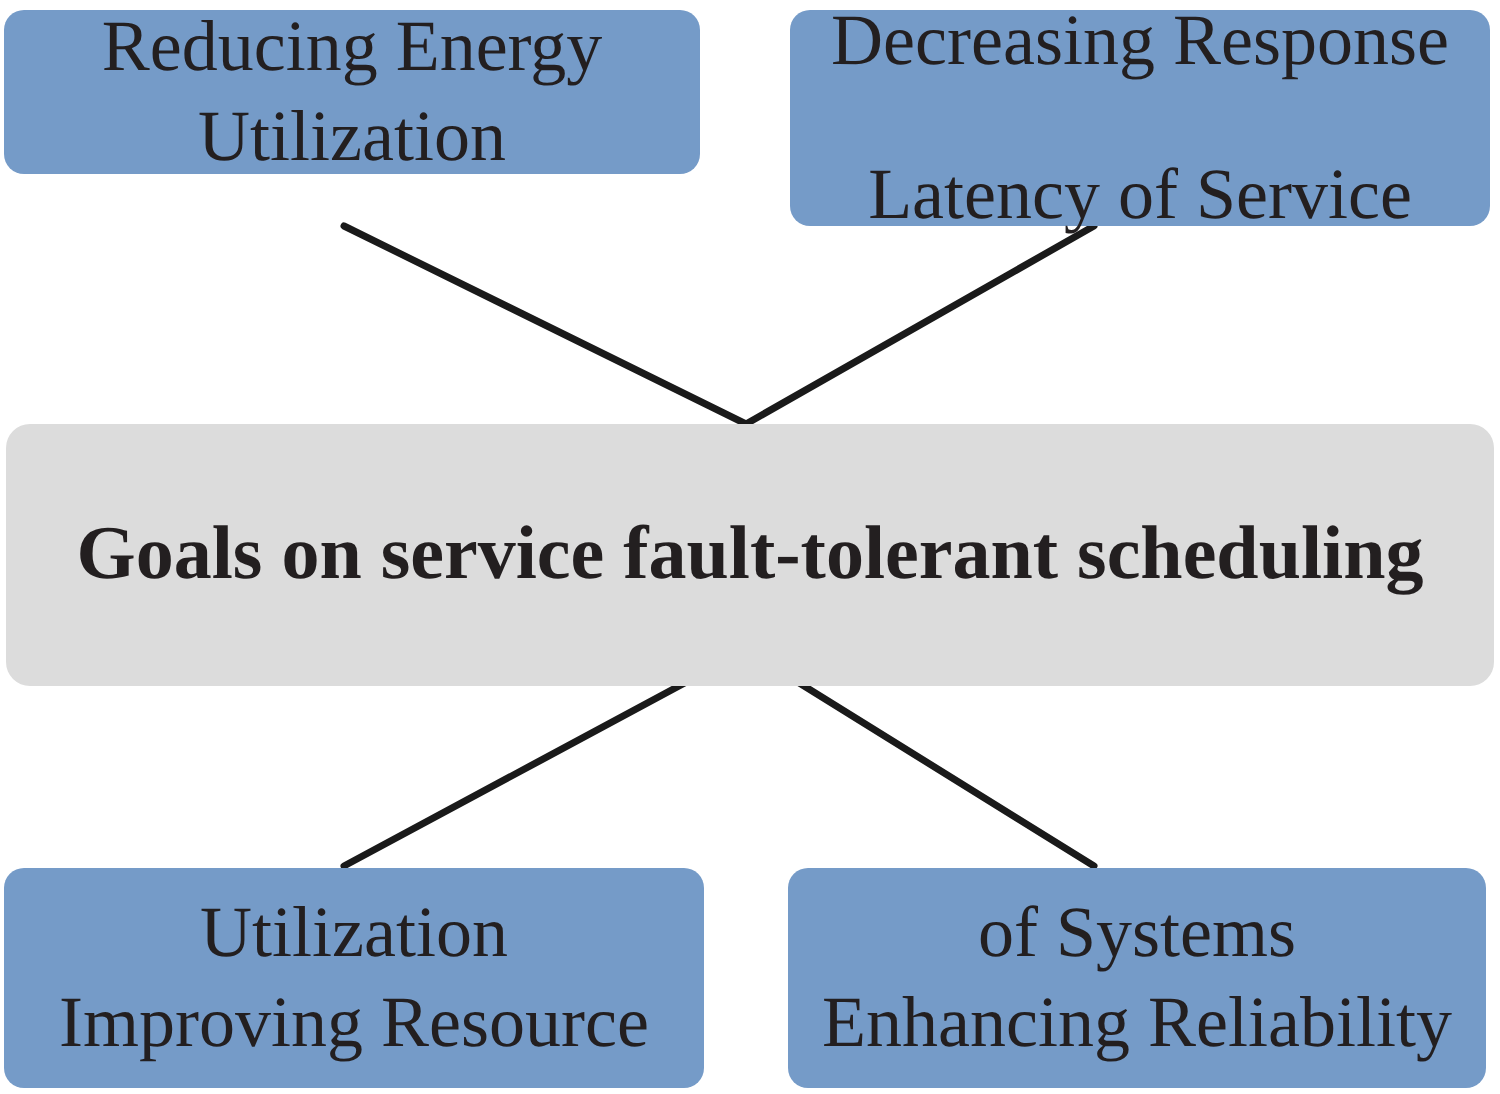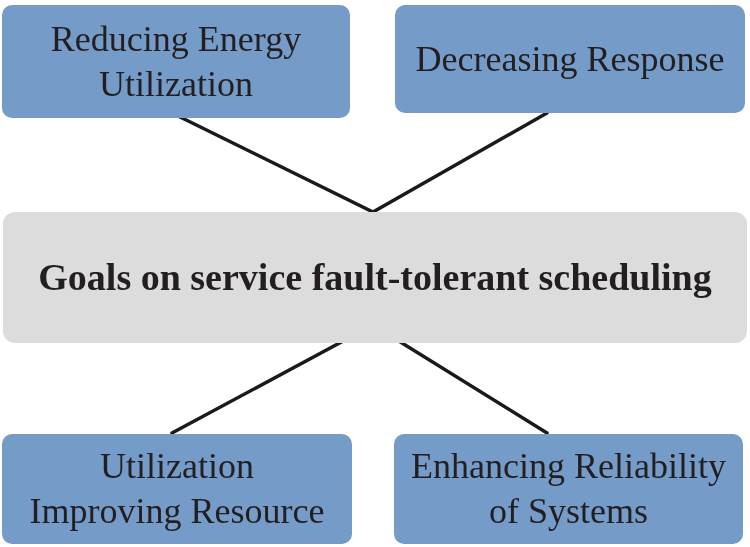--- a/index.html
+++ b/index.html
@@ -35,21 +35,21 @@
     display:flex;
     flex-direction:column;
     align-items:center;
     justify-content:center;
     text-align:center;
     color:var(--text);
     font-size:36px;
     line-height:45px;
   }
   .node-line{display:block;white-space:nowrap;}
-  .node.top-left{left:2px;top:5px;width:348px;height:113px;}
+  .node.top-left{left:2px;top:5px;width:348px;height:82px;}
   .node.top-right{left:395px;top:5px;width:350px;height:108px;gap:32px;}
   .node.bottom-left{left:2px;top:434px;width:350px;height:110px;}
   .node.bottom-right{left:394px;top:434px;width:349px;height:110px;}
   .center-box{
     position:absolute;
     left:3px;top:212px;width:744px;height:131px;
     background:var(--center_fill);
     border-radius:12px;
     display:flex;
     align-items:center;
@@ -71,29 +71,30 @@
     <polyline class="connector" points="172,433 373,325 547,433"></polyline>
   </svg>
 
   <div class="node top-left">
     <span class="node-line">Reducing Energy</span>
     <span class="node-line">Utilization</span>
   </div>
 
   <div class="node top-right">
     <span class="node-line">Decreasing Response</span>
+    <span class="node-line">Latency of Service</span>
   </div>
 
   <div class="center-box">
     <span>Goals on service fault-tolerant scheduling</span>
   </div>
 
   <div class="node bottom-left">
     <span class="node-line">Utilization</span>
     <span class="node-line">Improving Resource</span>
   </div>
 
   <div class="node bottom-right">
+    <span class="node-line">of Systems</span>
     <span class="node-line">Enhancing Reliability</span>
-    <span class="node-line">of Systems</span>
   </div>
 
 </div>
 
 </body></html>

